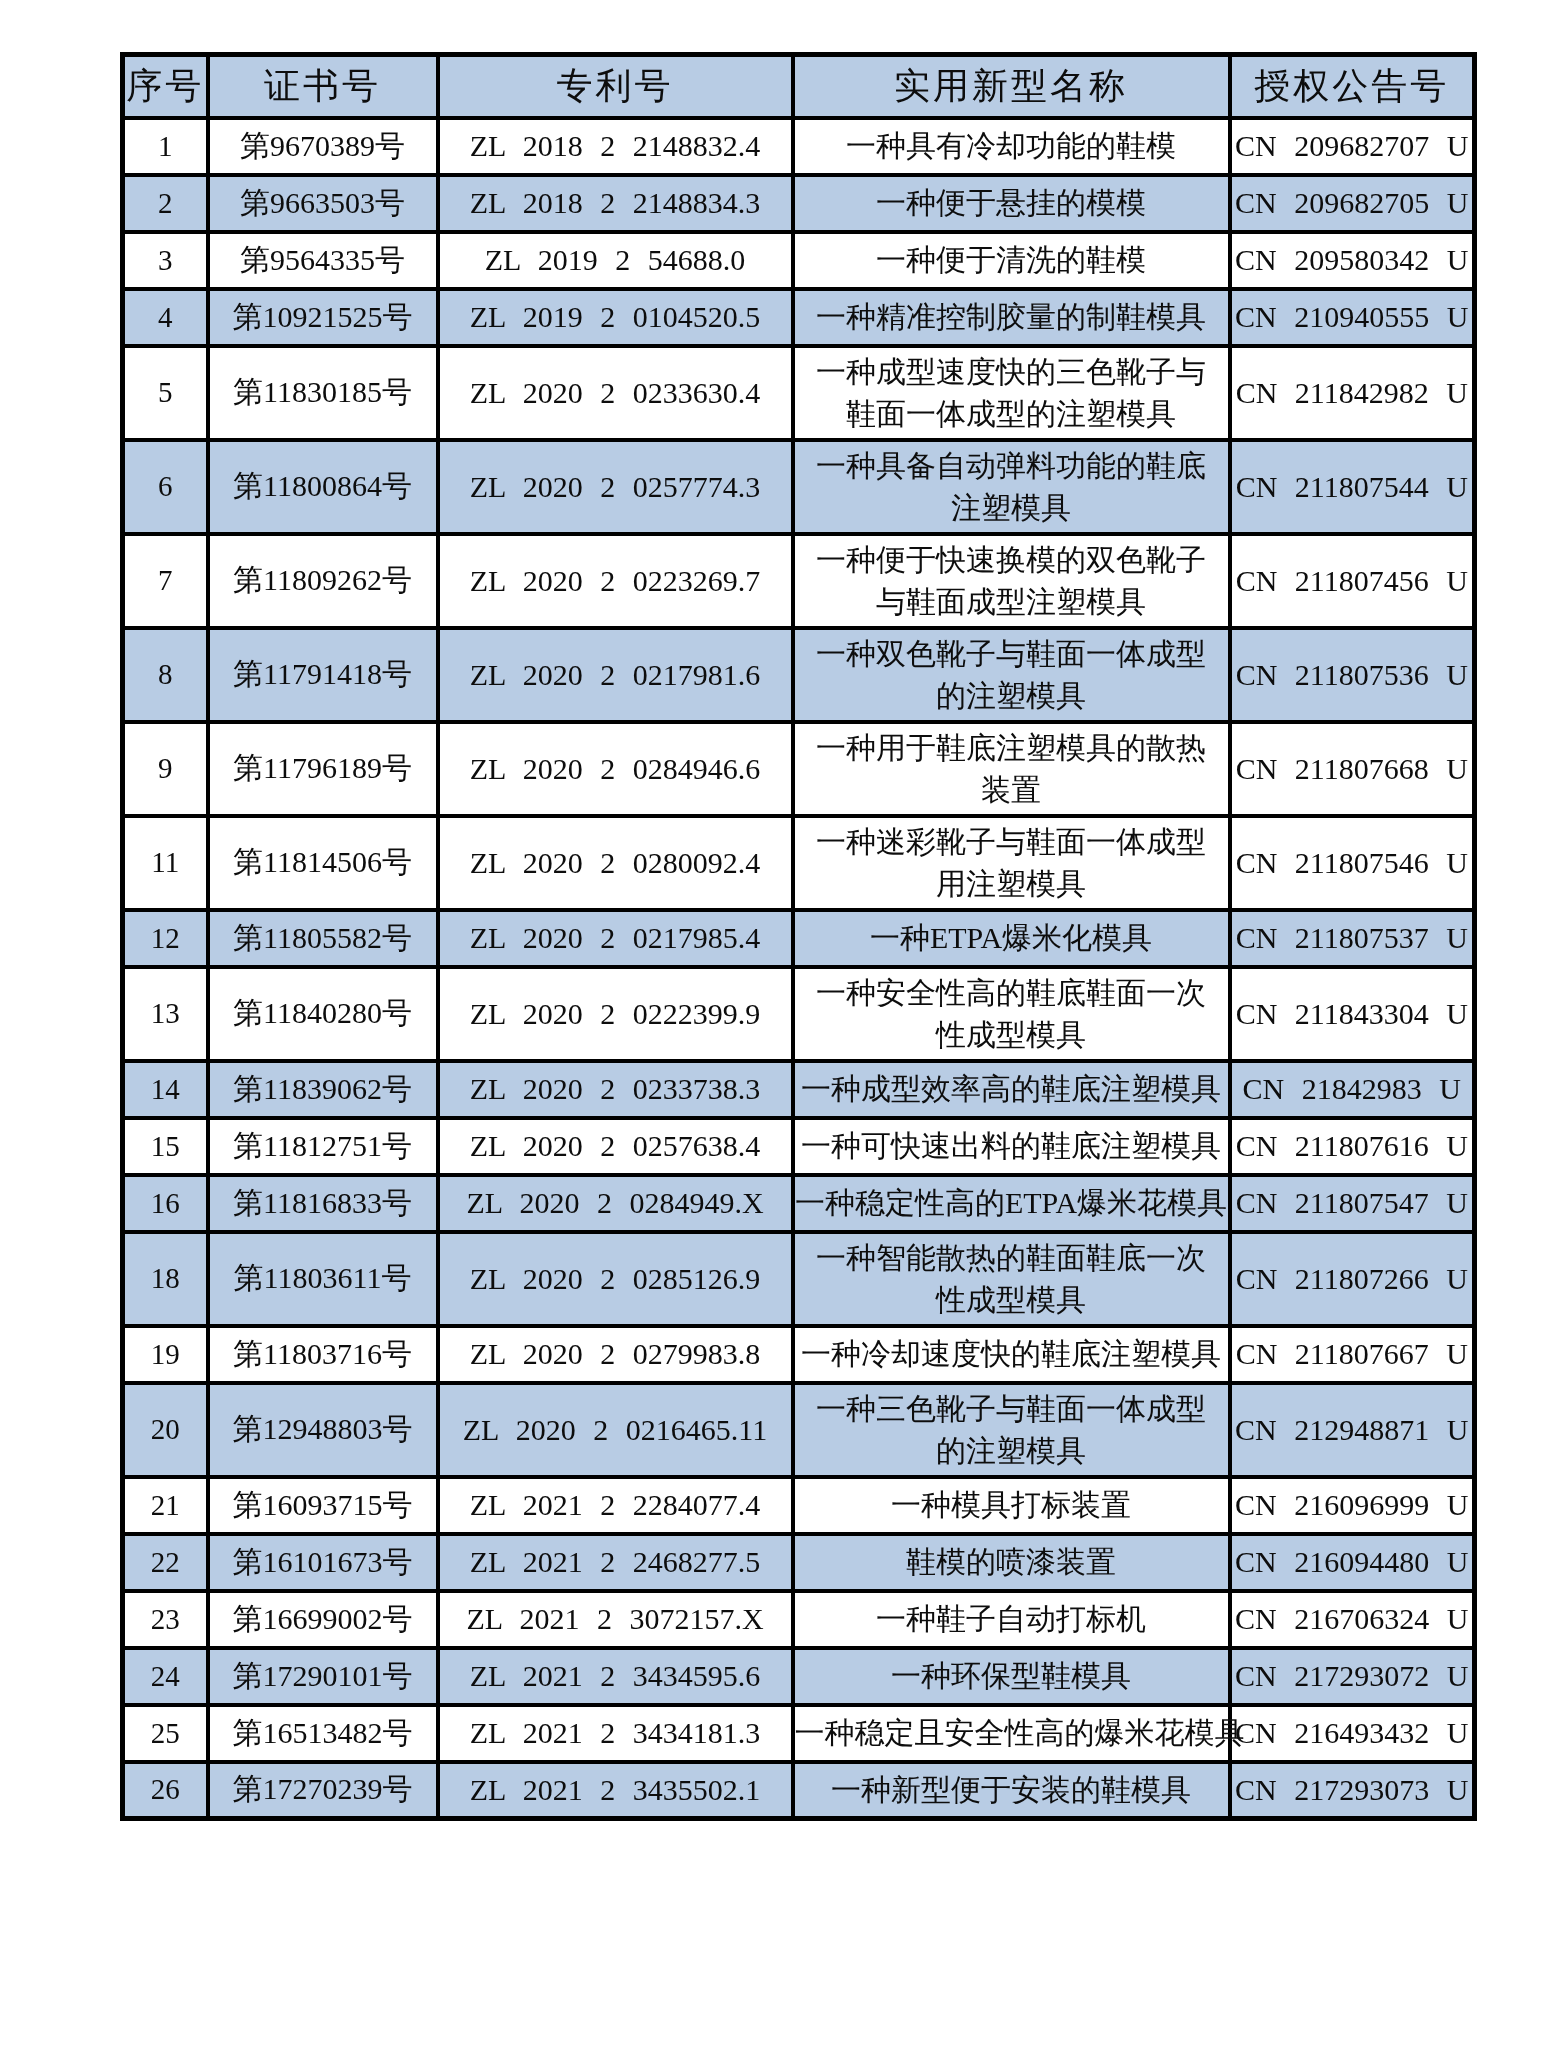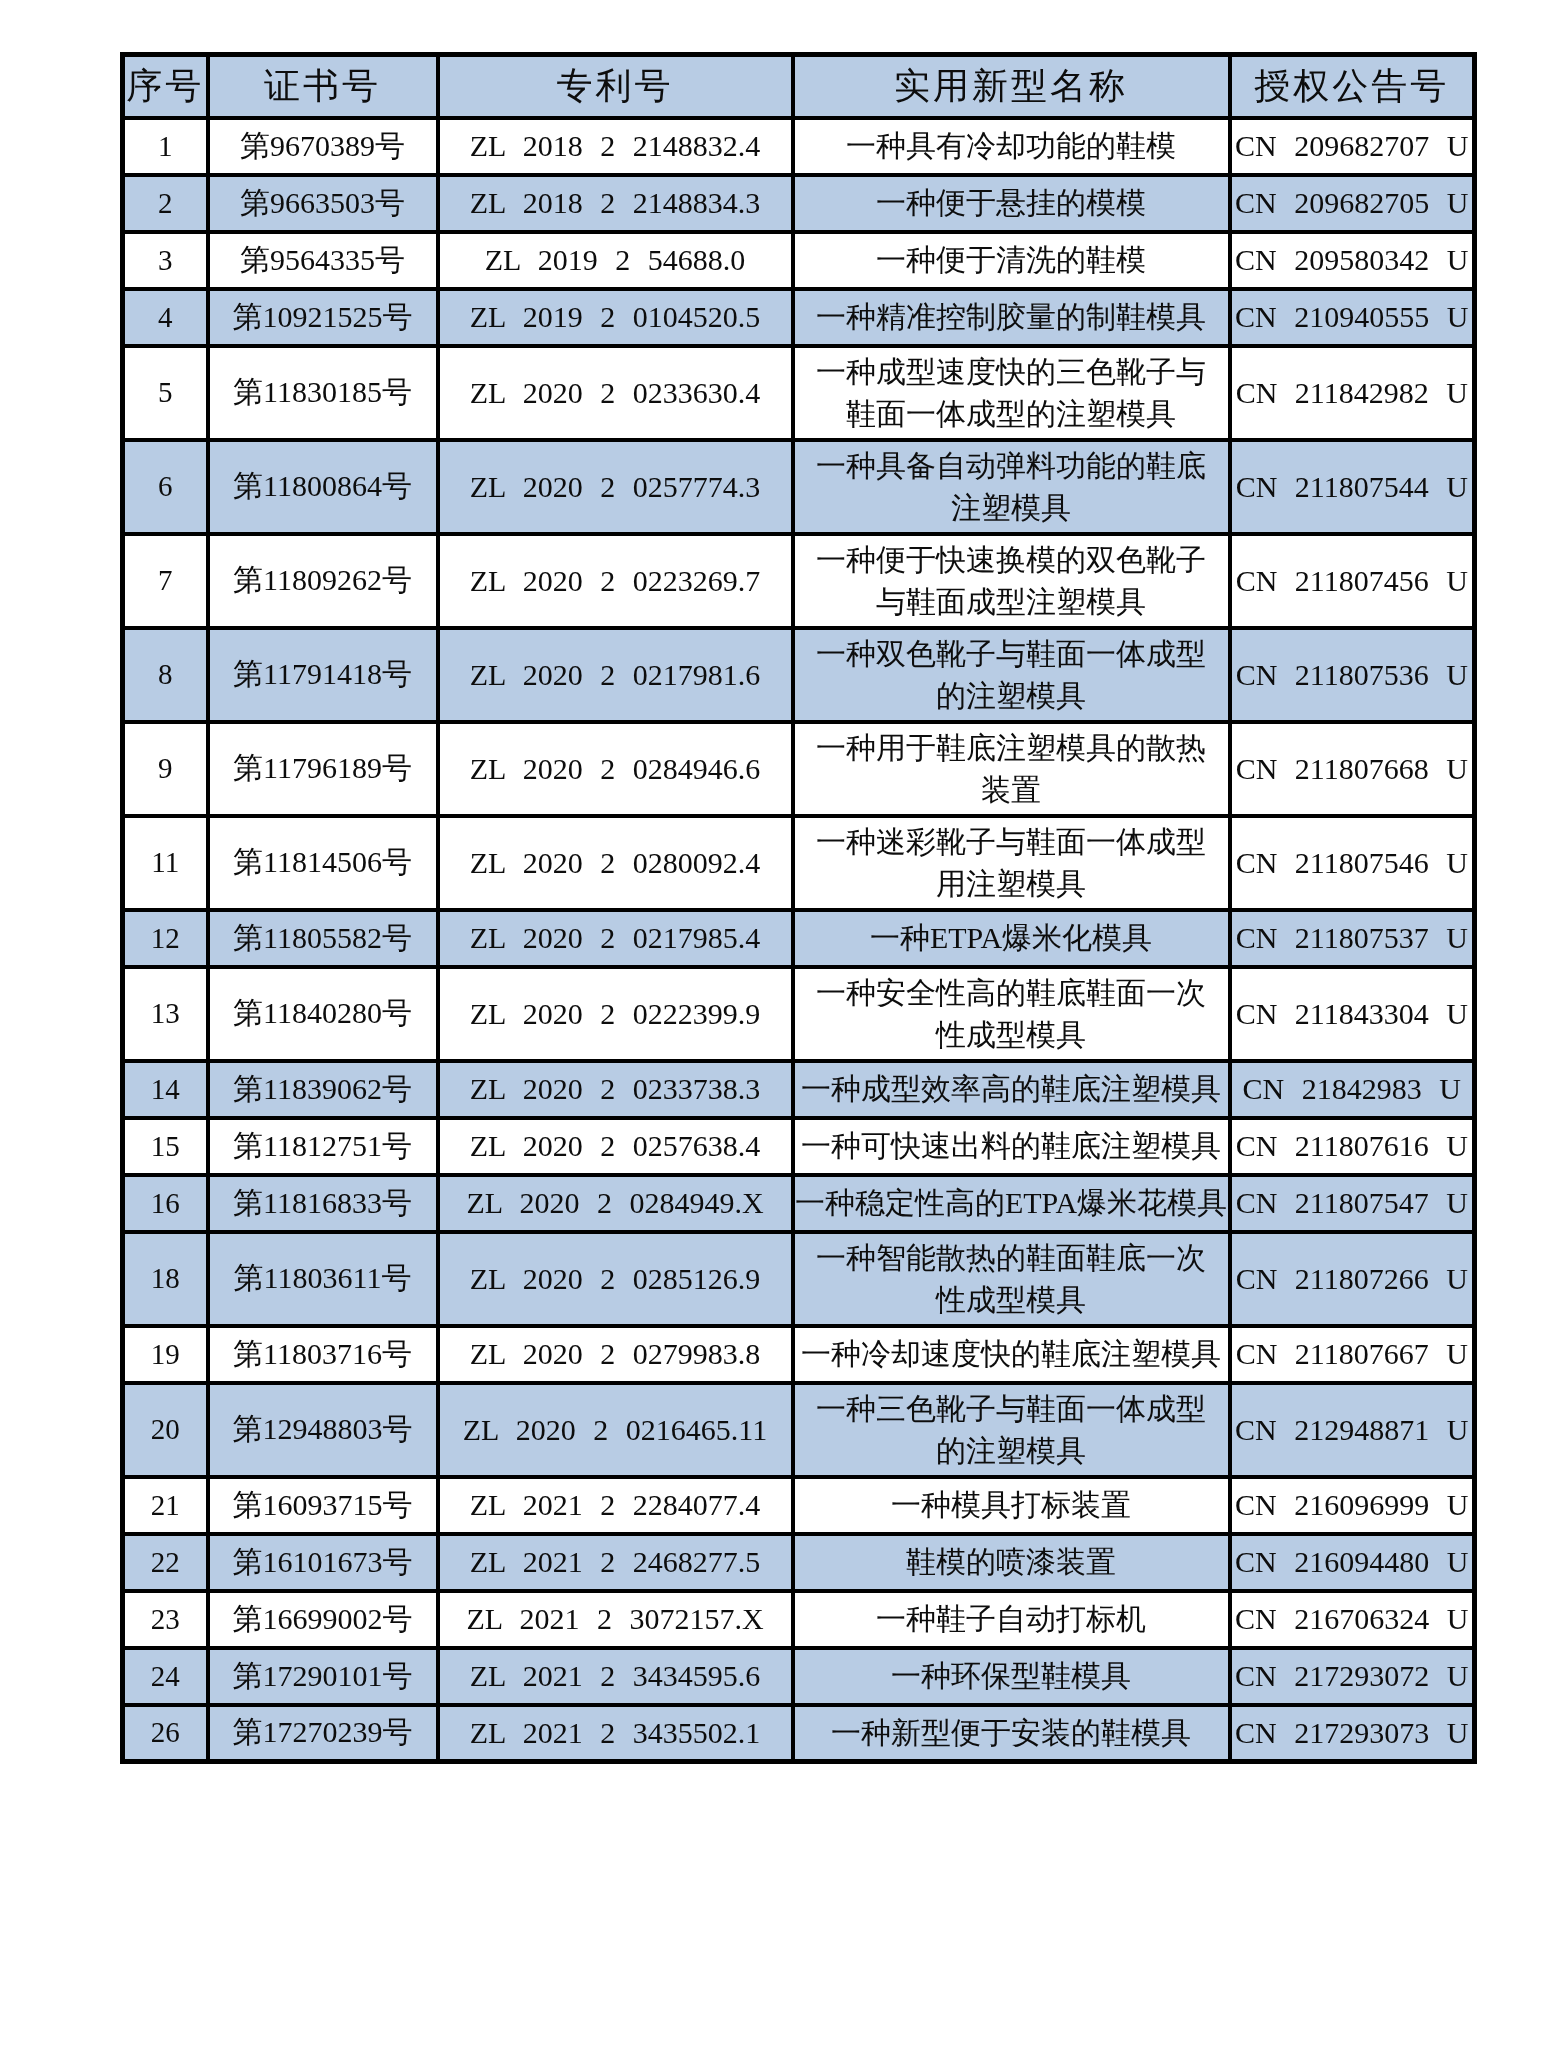--- a/index.html
+++ b/index.html
@@ -223,20 +223,27 @@
           <td class="name">一种鞋子自动打标机</td>
           <td class="latin">CN 216706324 U</td>
         </tr>
         <tr class="alt" style="height: 57px;">
           <td class="num">24</td>
           <td class="cjk">第17290101号</td>
           <td class="latin">ZL 2021 2 3434595.6</td>
           <td class="name">一种环保型鞋模具</td>
           <td class="latin">CN 217293072 U</td>
         </tr>
+        <tr style="height: 57px;">
+          <td class="num">25</td>
+          <td class="cjk">第16513482号</td>
+          <td class="latin">ZL 2021 2 3434181.3</td>
+          <td class="name">一种稳定且安全性高的爆米花模具</td>
+          <td class="latin">CN 216493432 U</td>
+        </tr>
         <tr class="alt" style="height: 57px;">
           <td class="num">26</td>
           <td class="cjk">第17270239号</td>
           <td class="latin">ZL 2021 2 3435502.1</td>
           <td class="name">一种新型便于安装的鞋模具</td>
           <td class="latin">CN 217293073 U</td>
         </tr>
       </tbody>
   </table>
 </div>

